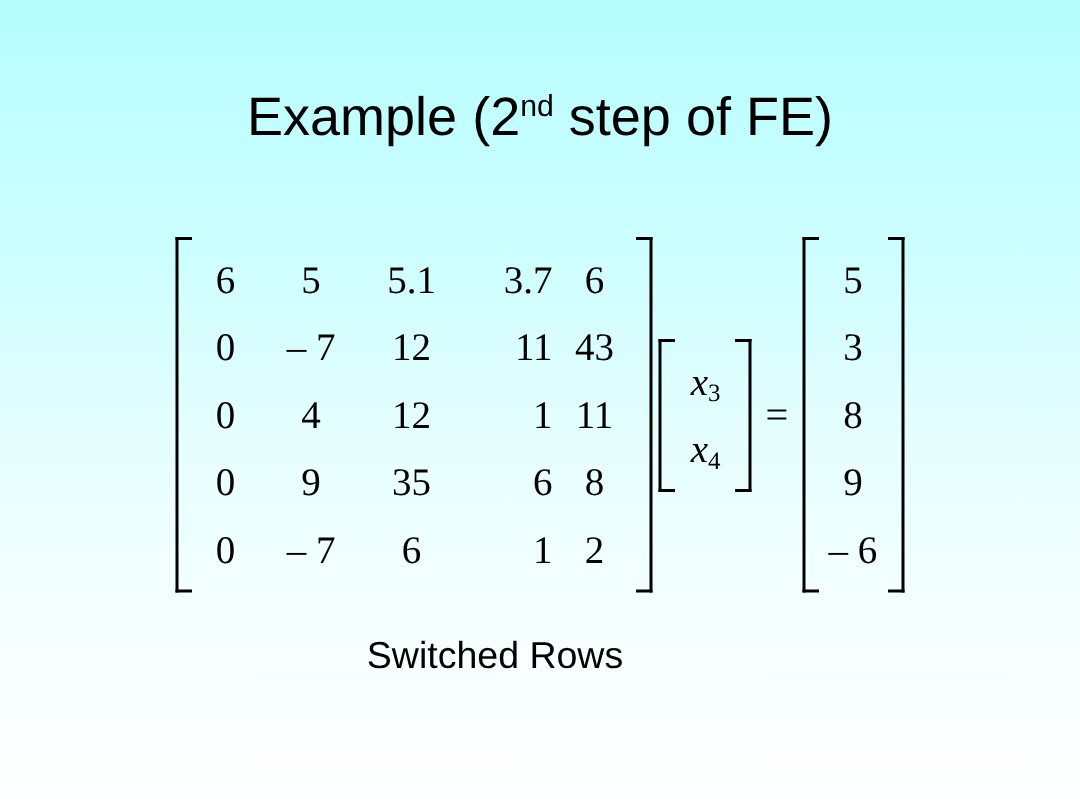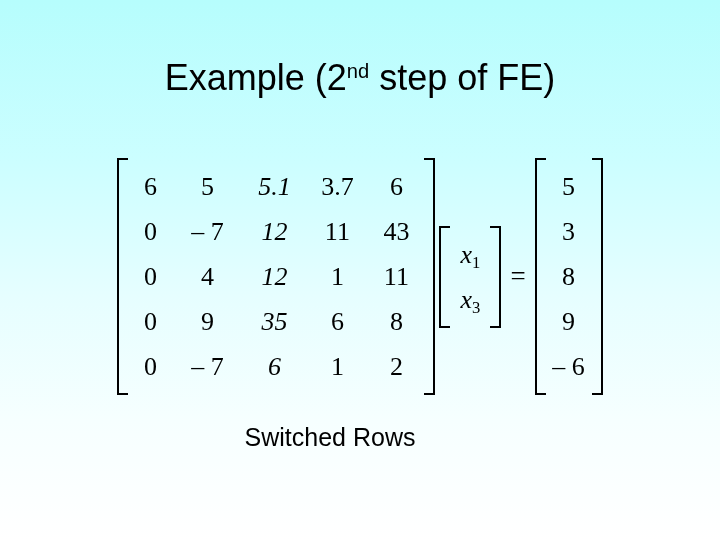--- a/index.html
+++ b/index.html
@@ -90,22 +90,22 @@
     height: 45px;
     line-height: 45px;
     padding: 0;
     white-space: nowrap;
   }
 
   
   .matrix-a td { width: 58px; }
   .matrix-a td.col-1 { width: 44px; }
   .matrix-a td.col-2 { width: 70px; }
-  .matrix-a td.col-3 { width: 64px; font-style: italic; }
-  .matrix-a td.col-4 { width: 62px; }
+  .matrix-a td.col-3 { width: 64px; }
+  .matrix-a td.col-4 { width: 62px; text-align: right; }
   .matrix-a td.col-5 { width: 56px; }
 
   .vec-x td {
     width: 40px;
     font-style: italic;
   }
   .vec-x td sub {
     font-style: normal;
     font-size: 0.64em;
     vertical-align: -0.28em;
@@ -190,24 +190,24 @@
         </tbody>
       </table>
     </div>
 
     <div class="gap-x"></div>
 
     <div class="bracketed">
       <table class="mat vec-x">
         <tbody>
           <tr>
-            <td><span>x</span><sub>1</sub></td>
-          </tr>
-          <tr>
             <td><span>x</span><sub>3</sub></td>
+          </tr>
+          <tr>
+            <td><span>x</span><sub>4</sub></td>
           </tr>
         </tbody>
       </table>
     </div>
 
     <div class="equals">=</div>
 
     <div class="bracketed">
       <table class="mat vec-b">
         <tbody>

